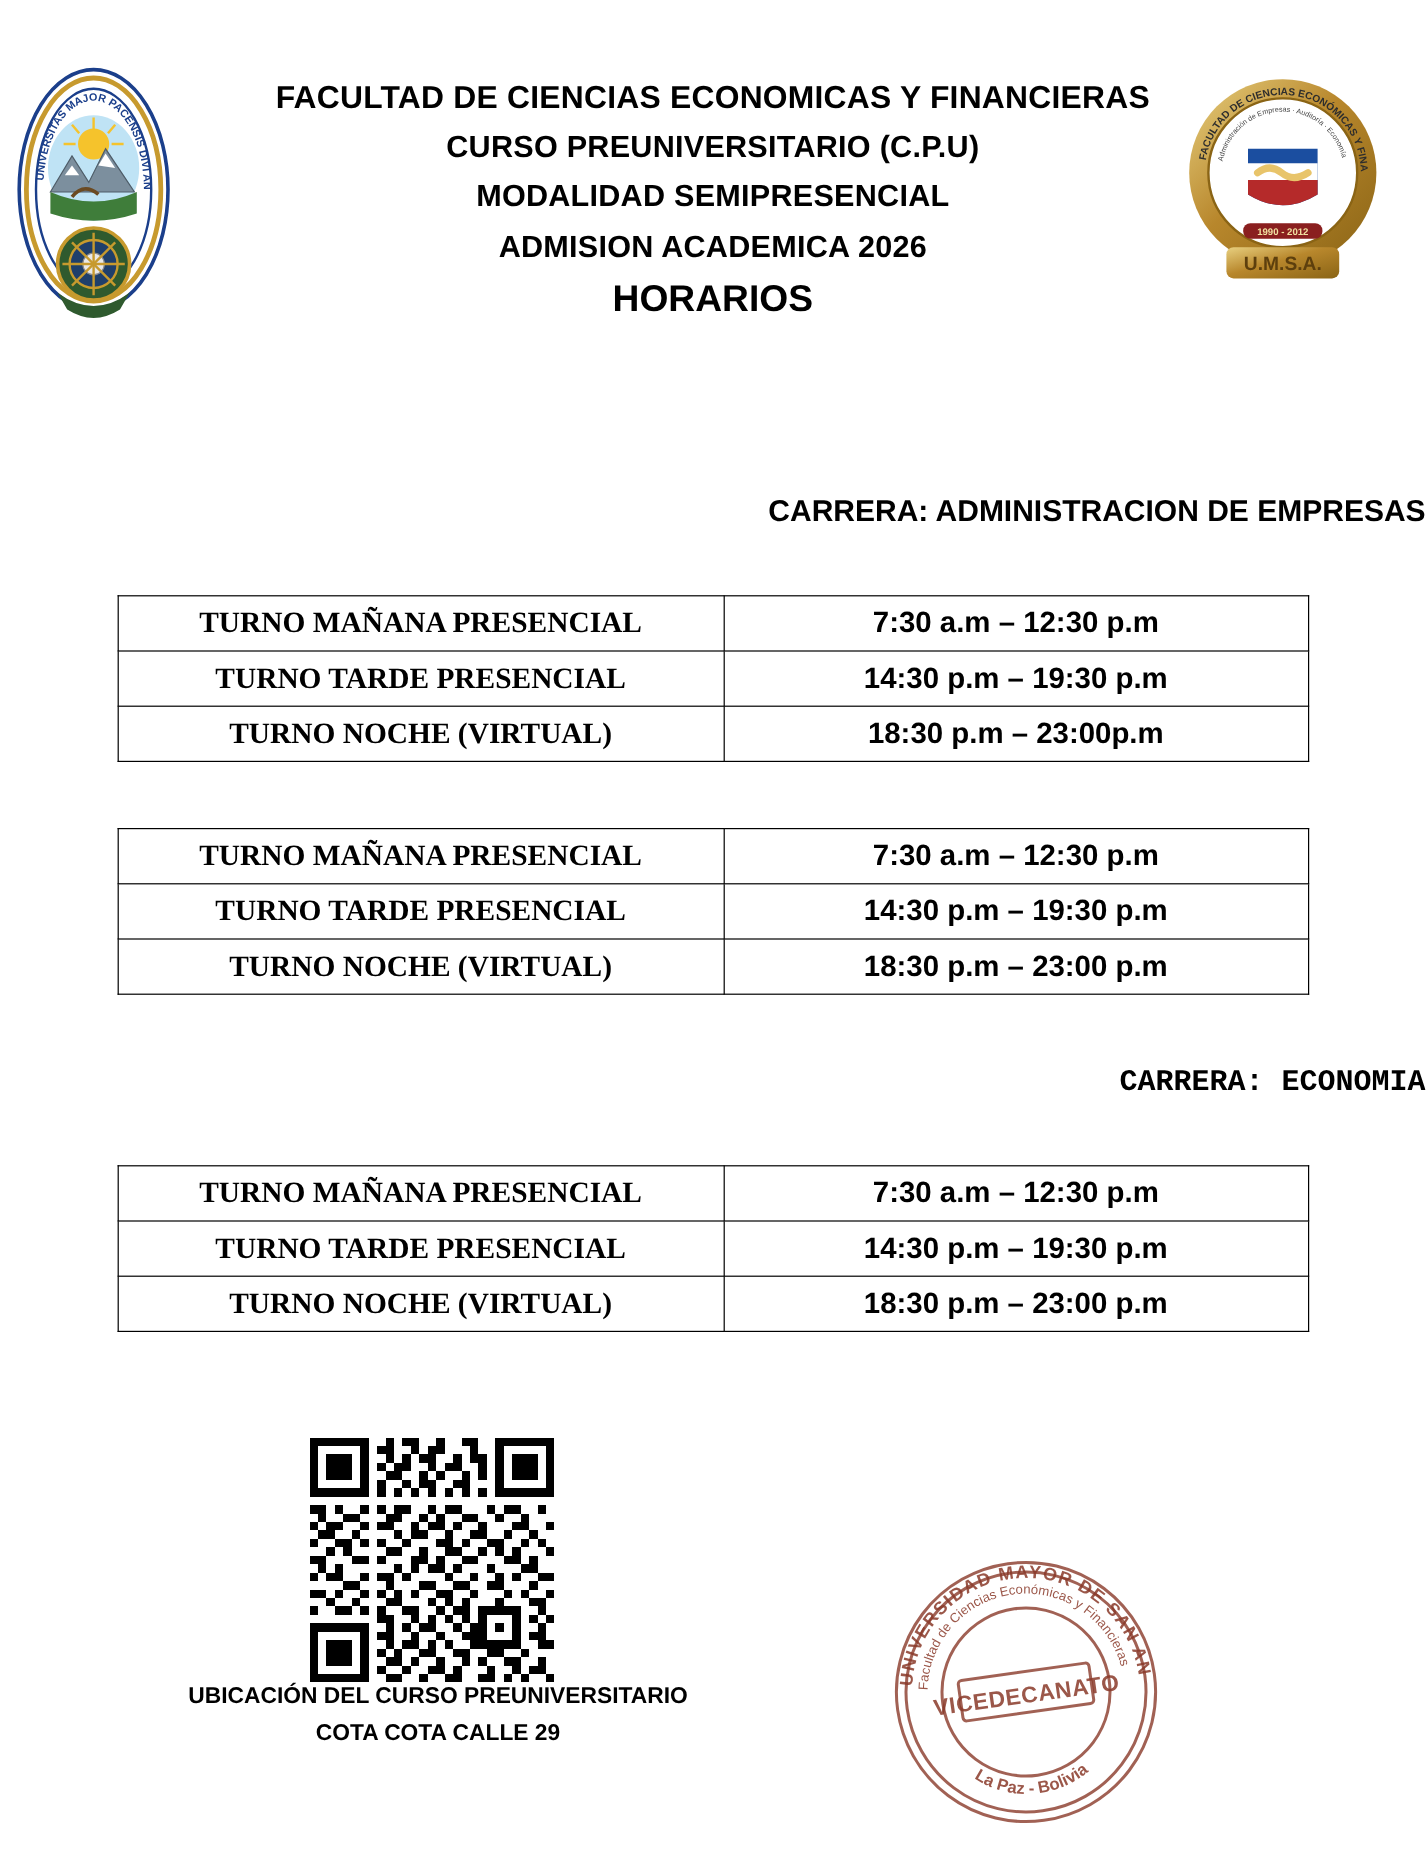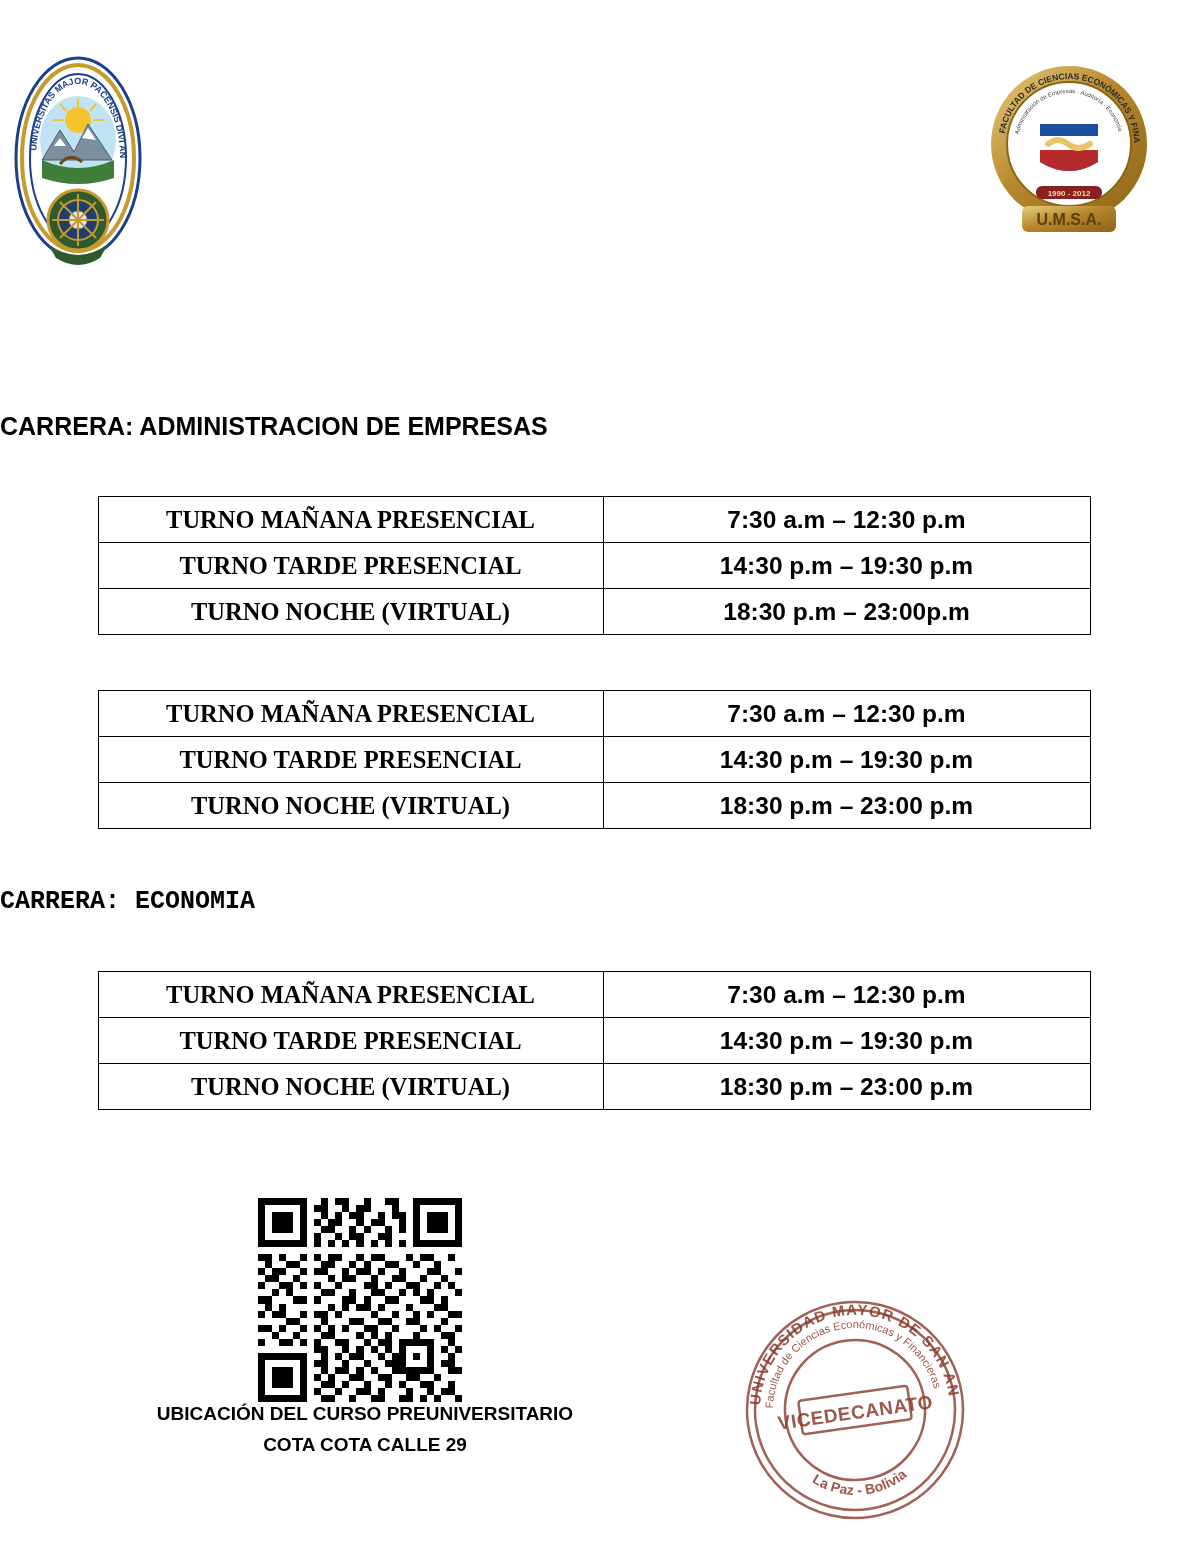--- a/index.html
+++ b/index.html
@@ -55,21 +55,21 @@
     top: 52px;
     width: 190px;
     height: 200px;
   }
 
   
   .section {
     margin-top: 0;
   }
   .carrera-title {
-    text-align: left;
+    text-align: right;
     font-weight: bold;
     font-size: 25px;
     margin: 0;
   }
   .s1 .carrera-title { margin-top: 92px; }
   .s2 .carrera-title { margin-top: 58px; }
   .s3 .carrera-title { margin-top: 58px; font-family: Liberation Mono, monospace; }
 
   table.schedule {
     border-collapse: collapse;
@@ -162,20 +162,27 @@
       <g stroke="#c79a2e" stroke-width="2">
         <line x1="70" y1="146" x2="70" y2="198"></line>
         <line x1="44" y1="172" x2="96" y2="172"></line>
         <line x1="52" y1="154" x2="88" y2="190"></line>
         <line x1="88" y1="154" x2="52" y2="190"></line>
       </g>
       <path d="M40 196 q30 22 60 0 l-8 14 q-22 14 -44 0 z" fill="#2f5a2e"></path>
     </svg>
   </div>
 
+  <div class="header-text">
+    <div class="line l1">FACULTAD DE CIENCIAS ECONOMICAS Y FINANCIERAS</div>
+    <div class="line">CURSO PREUNIVERSITARIO (C.P.U)</div>
+    <div class="line">MODALIDAD SEMIPRESENCIAL</div>
+    <div class="line">ADMISION ACADEMICA 2026</div>
+    <div class="horarios">HORARIOS</div>
+  </div>
 
   <div class="logo-right">
     <svg viewBox="0 0 190 200" width="190" height="200" xmlns="http://www.w3.org/2000/svg">
       <defs>
         <linearGradient id="gold" x1="0" y1="0" x2="1" y2="1">
           <stop offset="0%" stop-color="#e8d080"></stop>
           <stop offset="45%" stop-color="#b8872c"></stop>
           <stop offset="100%" stop-color="#8a6415"></stop>
         </linearGradient>
       </defs>

